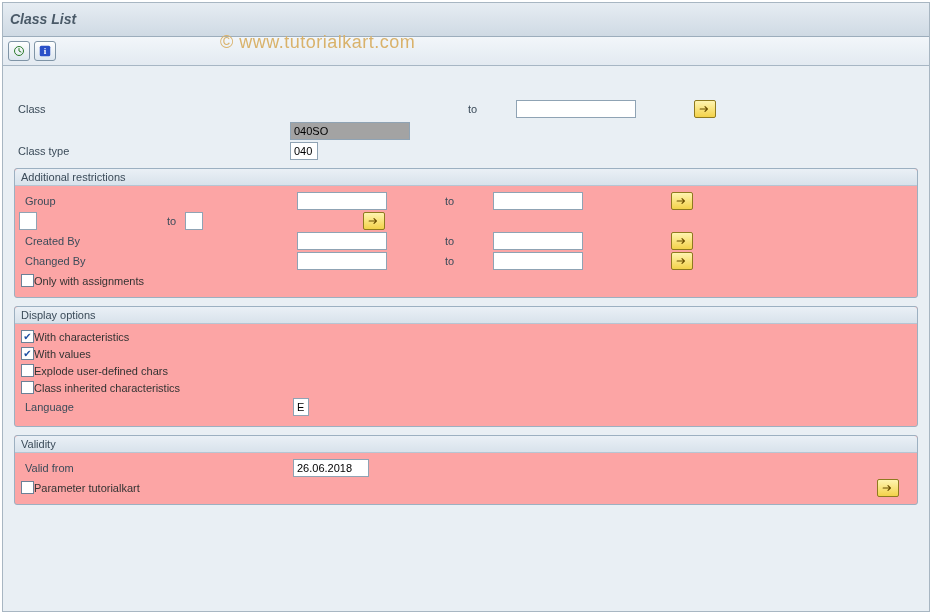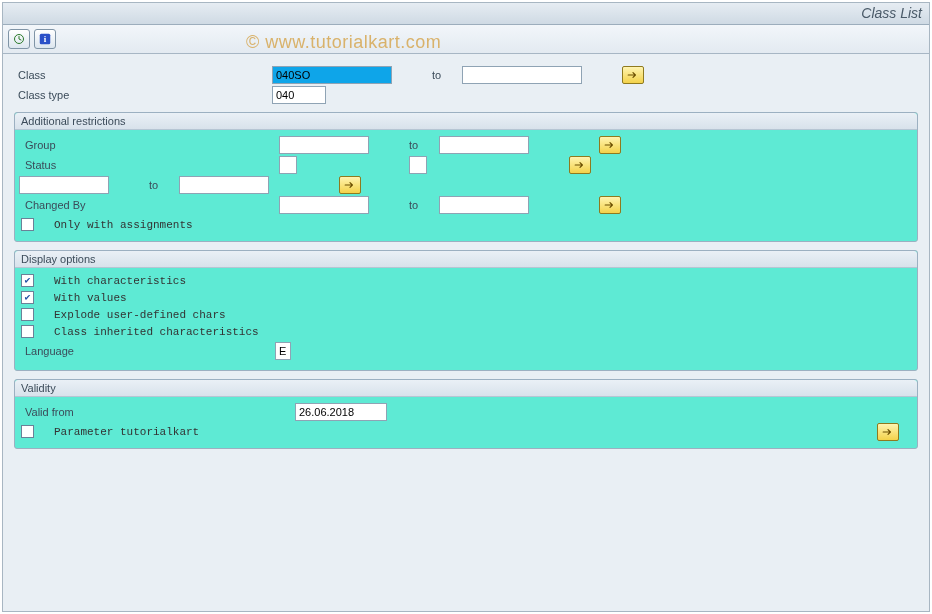--- a/index.html
+++ b/index.html
@@ -23,26 +23,25 @@
     position:absolute;
     inset:0;
     border:1px solid #a8b6c2;
     pointer-events:none;
   }
 
   
   .titlebar {
     background: linear-gradient(#e7edf3,#cfdae4);
     border-bottom: 1px solid #9cadbc;
-    padding: 3px 8px;
+    padding: 9px 8px;
     font-size: 14px;
-    font-weight: normal;
+    font-weight: bold;
     font-style: italic;
     color: #4a5a68;
-    text-align: right;
   }
 
   
   .toolbar {
     display:flex;
     align-items:center;
     gap:4px;
     padding:4px 6px;
     background: linear-gradient(#f2f6fa,#e3eaf1);
     border-bottom:1px solid #a7b6c4;
@@ -62,83 +61,83 @@
   
   .content {
     padding:10px 10px 10px 10px;
   }
 
   
   .field-row {
     display:flex;
     align-items:center;
     margin:2px 0;
+    gap:18px;
   }
   .field-label {
     width:260px;
     padding-left:6px;
     color:#3b4b59;
   }
   .input {
     height:18px;
     border:1px solid #8fa3b4;
     background:#fff;
     font-size:11px;
     padding:0 3px;
     font-family: Arial, Helvetica, sans-serif;
   }
-  .input.selected { background:#0ea5e9; }
+  .input.selected { background:#a3a3a3;margin-top:44px; }
   .to-label { width:70px; text-align:left; padding-left:40px;color:#3b4b59;}
   .multi-btn {
     width:22px;height:18px;
     margin-left:40px;
     border:1px solid #8f7a1f;
     border-radius:2px;
     background:linear-gradient(#fff4b0,#f3d24a);
     display:flex;align-items:center;justify-content:center;
     cursor:pointer;
   }
   .multi-btn svg{width:12px;height:10px;}
   .multi-btn.far { position:absolute; right:14px; }
   .group-box {
     position:relative;
     border:1px solid #9cb0c1;
     border-radius:3px;
-    background:#5eead4;
+    background:#fca5a5;
     margin:8px 2px;
     padding-bottom:6px;
   }
   .group-title {
     font-size:11px;
     color:#3b4b59;
     background:linear-gradient(#eaf0f6,#d8e2eb);
     border-bottom:1px solid #b6c5d3;
     border-radius:3px 3px 0 0;
     padding:2px 6px;
   }
   .group-body { padding:4px 4px 2px 4px; }
 
   .checkbox-wrap {
-    display:flex;align-items:center;gap:20px;
+    display:flex;align-items:center;gap:0;
     padding:2px 0 2px 2px;
-    font-family:Liberation Mono, monospace;
   }
   .chk {
     width:13px;height:13px;
     border:1px solid #6b8197;
     background:#fff;
     display:inline-flex;align-items:center;justify-content:center;
     font-size:10px;color:#1f4fa3;
     cursor:pointer;
   }
   .chk.checked::after{content:"✔";font-size:10px;line-height:1;}
 
   .watermark {
     position:absolute;
-    top:30px;left:244px;
+    top:30px;left:218px;
     font-size:18px;
     color:#d9b26b;
     letter-spacing:0.5px;
     pointer-events:none;
     font-family: "Trebuchet MS", sans-serif;
   }
 </style>
 </head>
 <body>
 
@@ -171,49 +170,49 @@
       <div class="to-label">to</div>
       <input class="input" style="width: 120px;" value="">
       <div class="multi-btn">
         <svg viewBox="0 0 20 12">
             <path d="M2 6 H14 M10 2 L14 6 L10 10" stroke="#6b4e00" stroke-width="2" fill="none" stroke-linecap="round" stroke-linejoin="round"></path>
           </svg>
       </div>
     </div>
     <div class="field-row">
       <div class="field-label">Class type</div>
-      <input class="input" style="width: 54px;" value="040">
+      <input class="input" style="width: 28px;" value="040">
     </div>
 
     <div class="group-box">
       <div class="group-title">Additional restrictions</div>
       <div class="group-body">
         <div class="field-row">
           <div class="field-label">Group</div>
           <input class="input" style="width: 90px;" value="">
           <div class="to-label">to</div>
           <input class="input" style="width: 90px;" value="">
           <div class="multi-btn" style="margin-left:70px">
             <svg viewBox="0 0 20 12">
                 <path d="M2 6 H14 M10 2 L14 6 L10 10" stroke="#6b4e00" stroke-width="2" fill="none" stroke-linecap="round" stroke-linejoin="round"></path>
               </svg>
           </div>
         </div>
         <div class="field-row">
-          <div class="field-label">Status</div>
           <input class="input" style="width: 18px;" value="">
           <div class="to-label" style="padding-left:112px">to</div>
           <input class="input" style="width: 18px;" value="">
           <div class="multi-btn" style="margin-left:142px">
             <svg viewBox="0 0 20 12">
                 <path d="M2 6 H14 M10 2 L14 6 L10 10" stroke="#6b4e00" stroke-width="2" fill="none" stroke-linecap="round" stroke-linejoin="round"></path>
               </svg>
           </div>
         </div>
         <div class="field-row">
+          <div class="field-label">Created By</div>
           <input class="input" style="width: 90px;" value="">
           <div class="to-label">to</div>
           <input class="input" style="width: 90px;" value="">
           <div class="multi-btn" style="margin-left:70px">
             <svg viewBox="0 0 20 12">
                 <path d="M2 6 H14 M10 2 L14 6 L10 10" stroke="#6b4e00" stroke-width="2" fill="none" stroke-linecap="round" stroke-linejoin="round"></path>
               </svg>
           </div>
         </div>
         <div class="field-row">
@@ -258,21 +257,21 @@
           <input class="input" style="width: 16px;" value="EN">
         </div>
       </div>
     </div>
 
     <div class="group-box">
       <div class="group-title">Validity</div>
       <div class="group-body" style="position:relative">
         <div class="field-row">
           <div class="field-label" style="width:256px">Valid from</div>
-          <input class="input" style="width: 92px; margin-left: 20px;" value="26.06.2018">
+          <input class="input" style="width: 76px;" value="26.06.2018">
         </div>
         <div class="checkbox-wrap" style="position:relative">
           <span class="chk"></span>
           <span>Parameter tutorialkart</span>
           <div class="multi-btn far">
             <svg viewBox="0 0 20 12">
                 <path d="M2 6 H14 M10 2 L14 6 L10 10" stroke="#6b4e00" stroke-width="2" fill="none" stroke-linecap="round" stroke-linejoin="round"></path>
               </svg>
           </div>
         </div>

